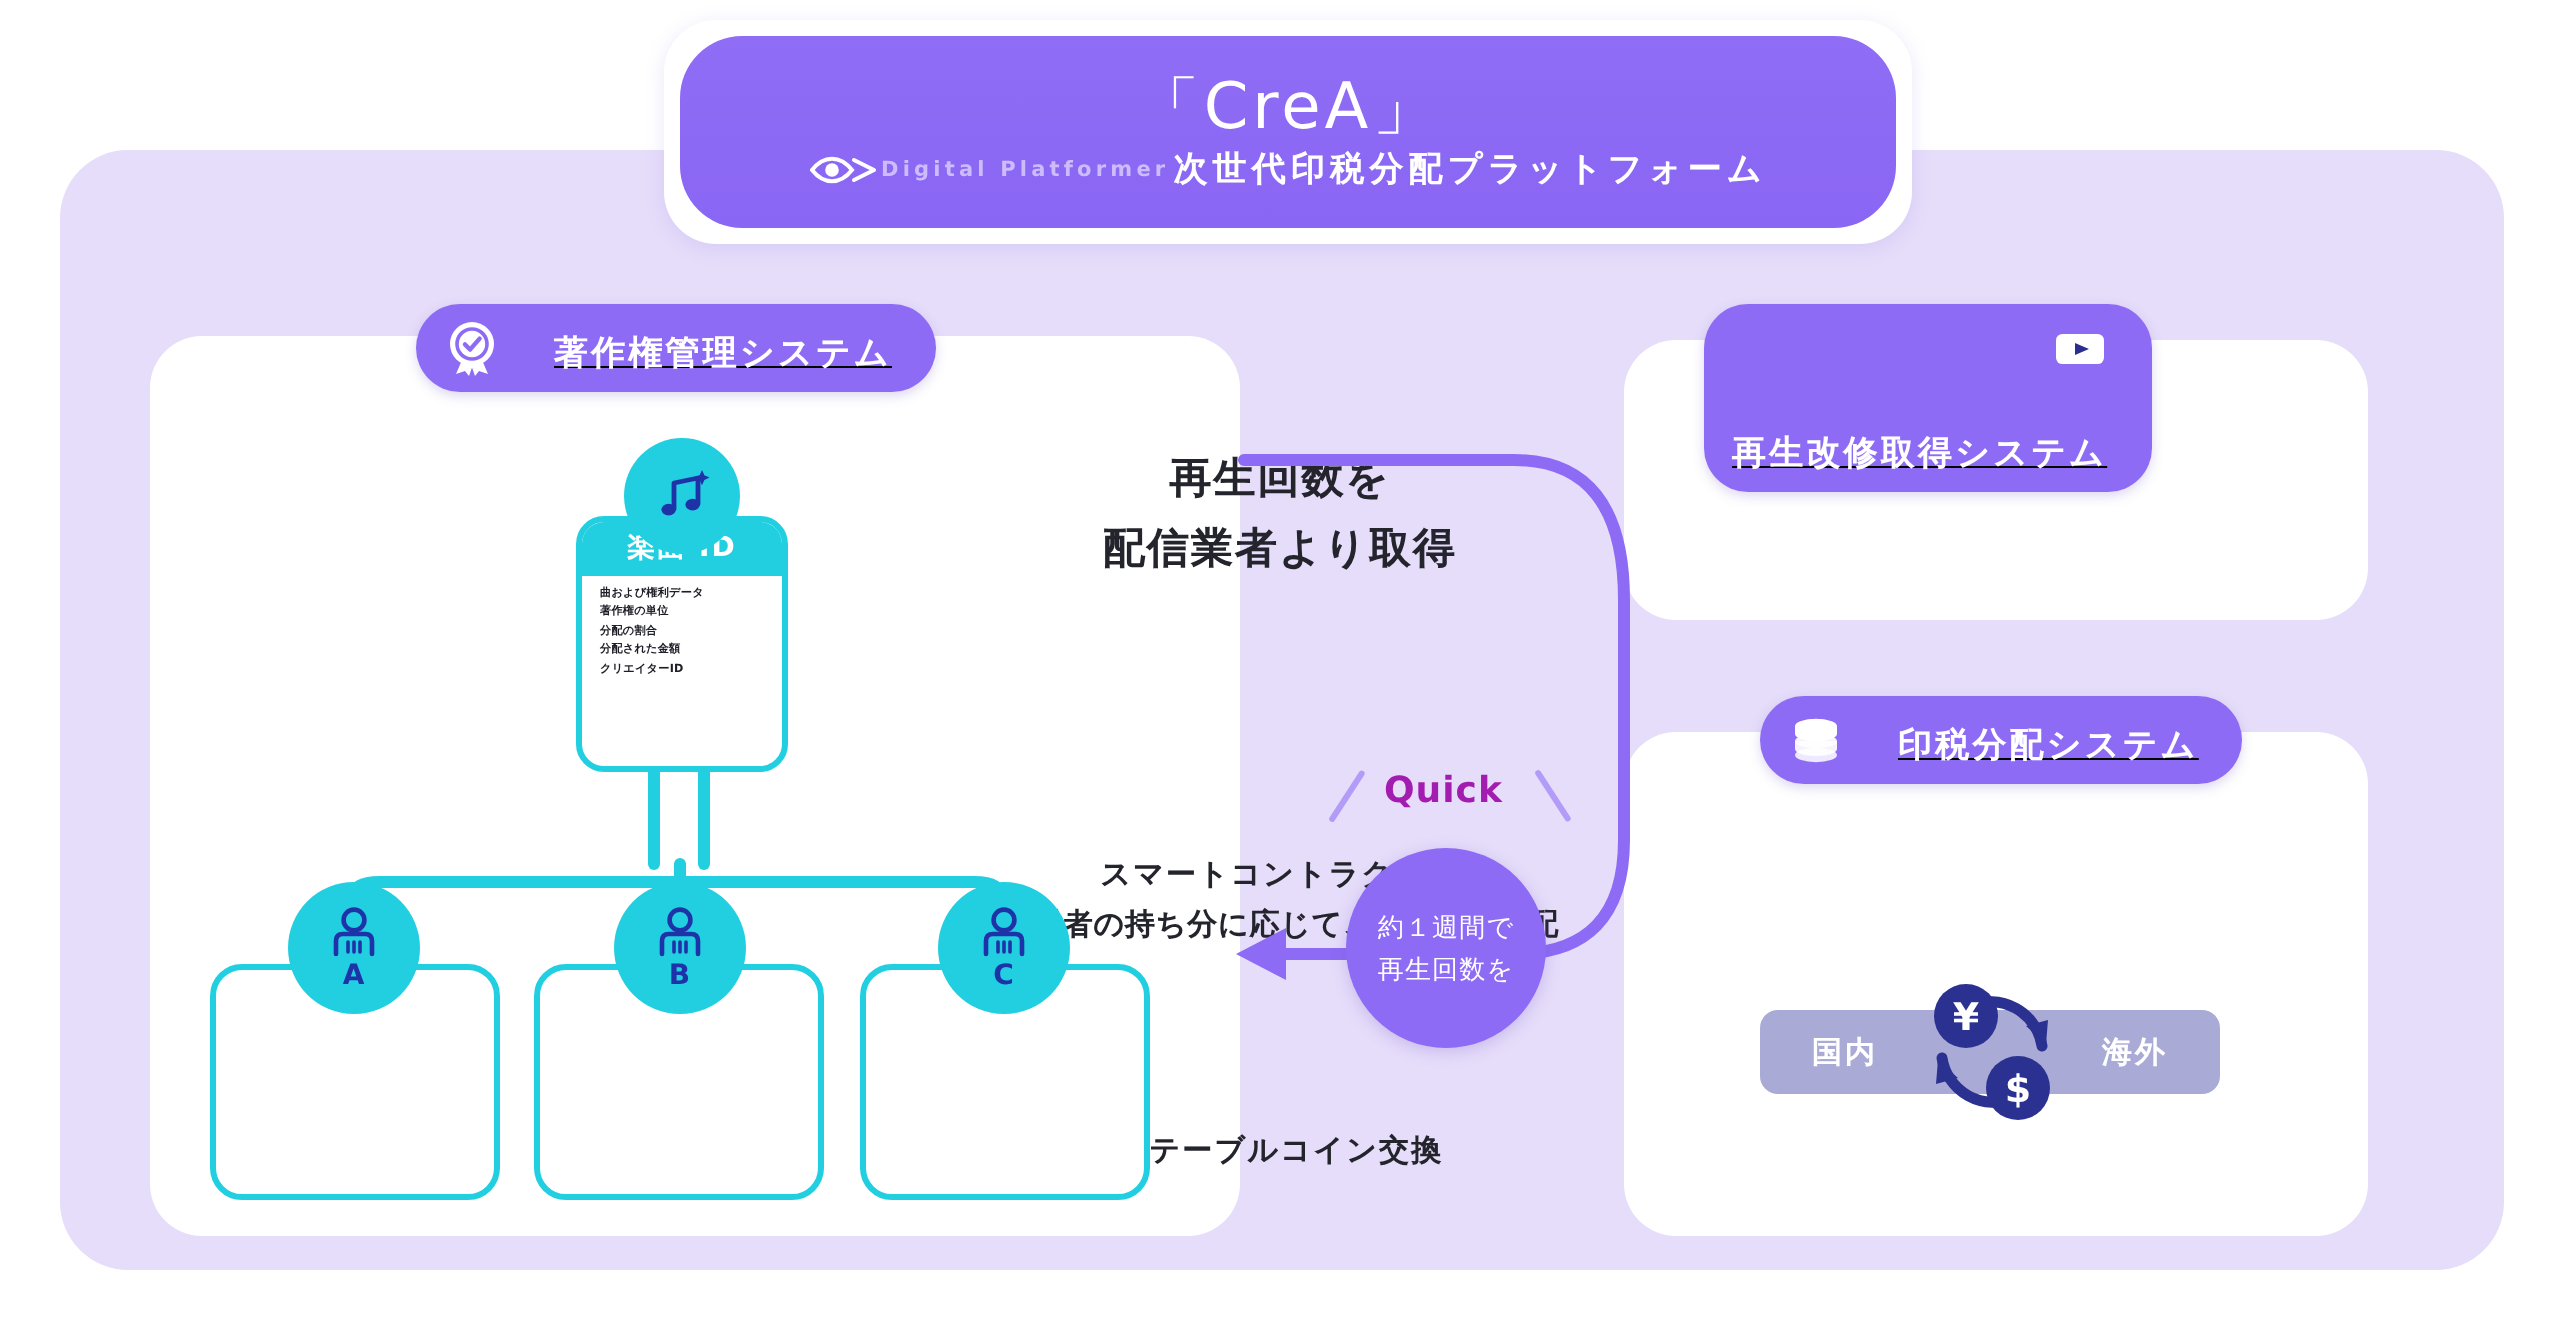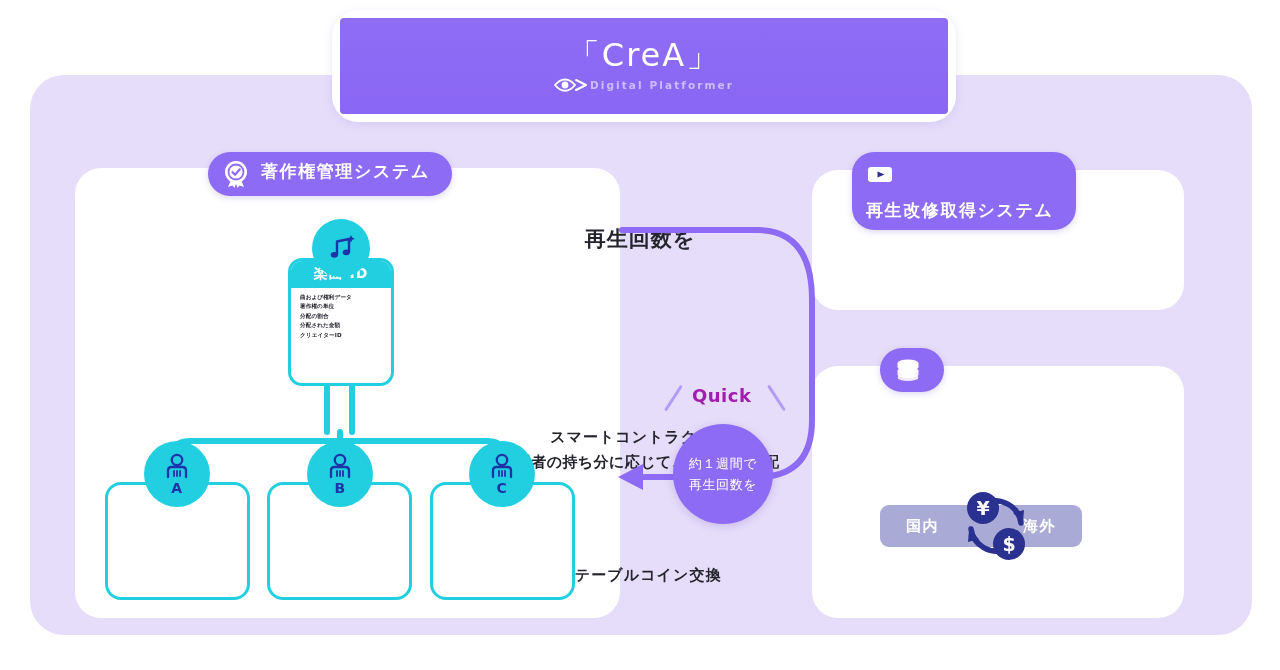--- a/index.html
+++ b/index.html
@@ -24,21 +24,21 @@
     position: absolute; left: 332px; top: 10px;
     width: 624px; height: 112px;
     background: #ffffff;
     border-radius: 26px;
     box-shadow: 0 2px 10px rgba(140,120,220,.18);
     padding: 8px;
   }
   .title-banner {
     width: 100%; height: 100%;
     background: linear-gradient(180deg,#8f6df5 0%,#8a66f4 100%);
-    border-radius: 4px;
+    border-radius: 31px;
     display: flex; flex-direction: column;
     align-items: center; justify-content: center;
     gap: 2px;
   }
   .title-main {
     color: #ffffff;
     font-size: 32px;
     letter-spacing: 2px;
     font-weight: 400;
     line-height: 1.1;
@@ -49,26 +49,27 @@
     color: #cdbcfb; font-size: 10.5px; letter-spacing: 2.1px;
     font-weight: 700;
   }
   .title-sub {
     color: #ffffff; font-size: 17px; letter-spacing: 2.6px; font-weight: 700;
   }
 
   
   .pill {
     position: absolute;
-    display: flex; align-items: flex-start; gap: 11px;
+    display: flex; align-items: flex-end; gap: 27px;
     background: #8d6bf4;
     border-radius: 22px;
     padding: 8px 22px 8px 14px;
     box-shadow: 0 2px 6px rgba(120,95,200,.25);
     z-index: 6;
+    text-decoration: underline;
   }
   .pill-label {
     color: #ffffff; font-size: 17px; font-weight: 700; letter-spacing: 1.6px;
     white-space: nowrap;
   }
   .pill-icon { width: 28px; height: 28px; flex: 0 0 auto; display:block; }
   #pill-copyright { left: 208px; top: 152px; }
   #pill-plays     { left: 852px; top: 152px; flex-direction: column; }
   #pill-royalty   { left: 880px; top: 348px; }
 
@@ -88,21 +89,21 @@
     font-weight: 700; letter-spacing: 1px;
   }
   .plays-body { top: 222px; font-size: 21px; line-height: 1.65; }
   .royalty-body { top: 425px; font-size: 15px; line-height: 1.68; }
   .royalty-body .wide { letter-spacing: .4px; }
   .stable-label { top: 566px; font-size: 15px; letter-spacing: 1.1px; }
 
   
   .fx-bar {
     position: absolute; left: 880px; top: 505px;
-    width: 202px; height: 42px;
+    width: 230px; height: 42px;
     background: #a9aad5;
     border-radius: 9px;
     display: flex; align-items: center; justify-content: space-between;
     padding: 0 26px;
     z-index: 2;
   }
   .fx-side { color: #ffffff; font-size: 15px; font-weight: 700; letter-spacing: 1.5px; }
   .fx-icon { position: absolute; left: 955px; top: 487px; width: 82px; height: 78px; z-index: 3; }
 
   
@@ -223,20 +224,21 @@
   <div class="title-wrap">
     <div class="title-banner">
       <div class="title-main">「CreA」</div>
       <div class="title-sub-row">
         <svg class="eye-logo" viewBox="0 0 34 18">
           <path d="M1 9 C7 1.5 15 1.5 21 9 C15 16.5 7 16.5 1 9 Z" fill="none" stroke="#ffffff" stroke-width="2"></path>
           <circle cx="11" cy="9" r="3.4" fill="#ffffff"></circle>
           <path d="M22 4 L32 9 L22 14" fill="none" stroke="#ffffff" stroke-width="2" stroke-linecap="round" stroke-linejoin="round"></path>
         </svg>
         <span class="brandmark">Digital Platformer</span>
+        <span class="title-sub">次世代印税分配プラットフォーム</span>
       </div>
     </div>
   </div>
 
   <div class="panel" id="panel-left"></div>
 
   <svg class="svg-layer" id="svg-tree">
     <g fill="none" stroke="#22cfe0" stroke-width="6" stroke-linecap="round" stroke-linejoin="round">
 
       <path d="M 327 386 L 327 432"></path>
@@ -332,31 +334,33 @@
   <div class="panel" id="panel-plays"></div>
   <div class="pill" id="pill-plays">
     <svg class="pill-icon" viewBox="0 0 28 28">
       <rect x="2" y="7" width="24" height="15" rx="3.2" fill="#ffffff"></rect>
       <path d="M11.5 11.5 L18.5 14.5 L11.5 17.5 Z" fill="#2a2f8f"></path>
     </svg>
     <span class="pill-label">再生改修取得システム</span>
   </div>
   <div class="panel-text plays-body">
     <div>再生回数を</div>
+    <div>配信業者より取得</div>
   </div>
 
   <div class="panel" id="panel-royalty"></div>
   <div class="pill" id="pill-royalty">
     <svg class="pill-icon" viewBox="0 0 28 28">
       <ellipse cx="14" cy="7" rx="10.5" ry="3.6" fill="#ffffff"></ellipse>
       <path d="M3.5 7 V11 C3.5 13 8.2 14.6 14 14.6 C19.8 14.6 24.5 13 24.5 11 V7" fill="#ffffff"></path>
       <ellipse cx="14" cy="14.5" rx="10.5" ry="3.6" fill="#ffffff" opacity=".92"></ellipse>
       <path d="M3.5 14.5 V18.5 C3.5 20.5 8.2 22 14 22 C19.8 22 24.5 20.5 24.5 18.5 V14.5" fill="#ffffff" opacity=".92"></path>
       <ellipse cx="14" cy="21.5" rx="10.5" ry="3.6" fill="#ffffff" opacity=".85"></ellipse>
     </svg>
+    <span class="pill-label">印税分配システム</span>
   </div>
   <div class="panel-text royalty-body">
     <div>スマートコントラクトで</div>
     <div class="wide">関係者の持ち分に応じて、印税自動分配</div>
   </div>
 
   <div class="fx-bar">
     <span class="fx-side">国内</span>
     <span class="fx-side">海外</span>
   </div>

